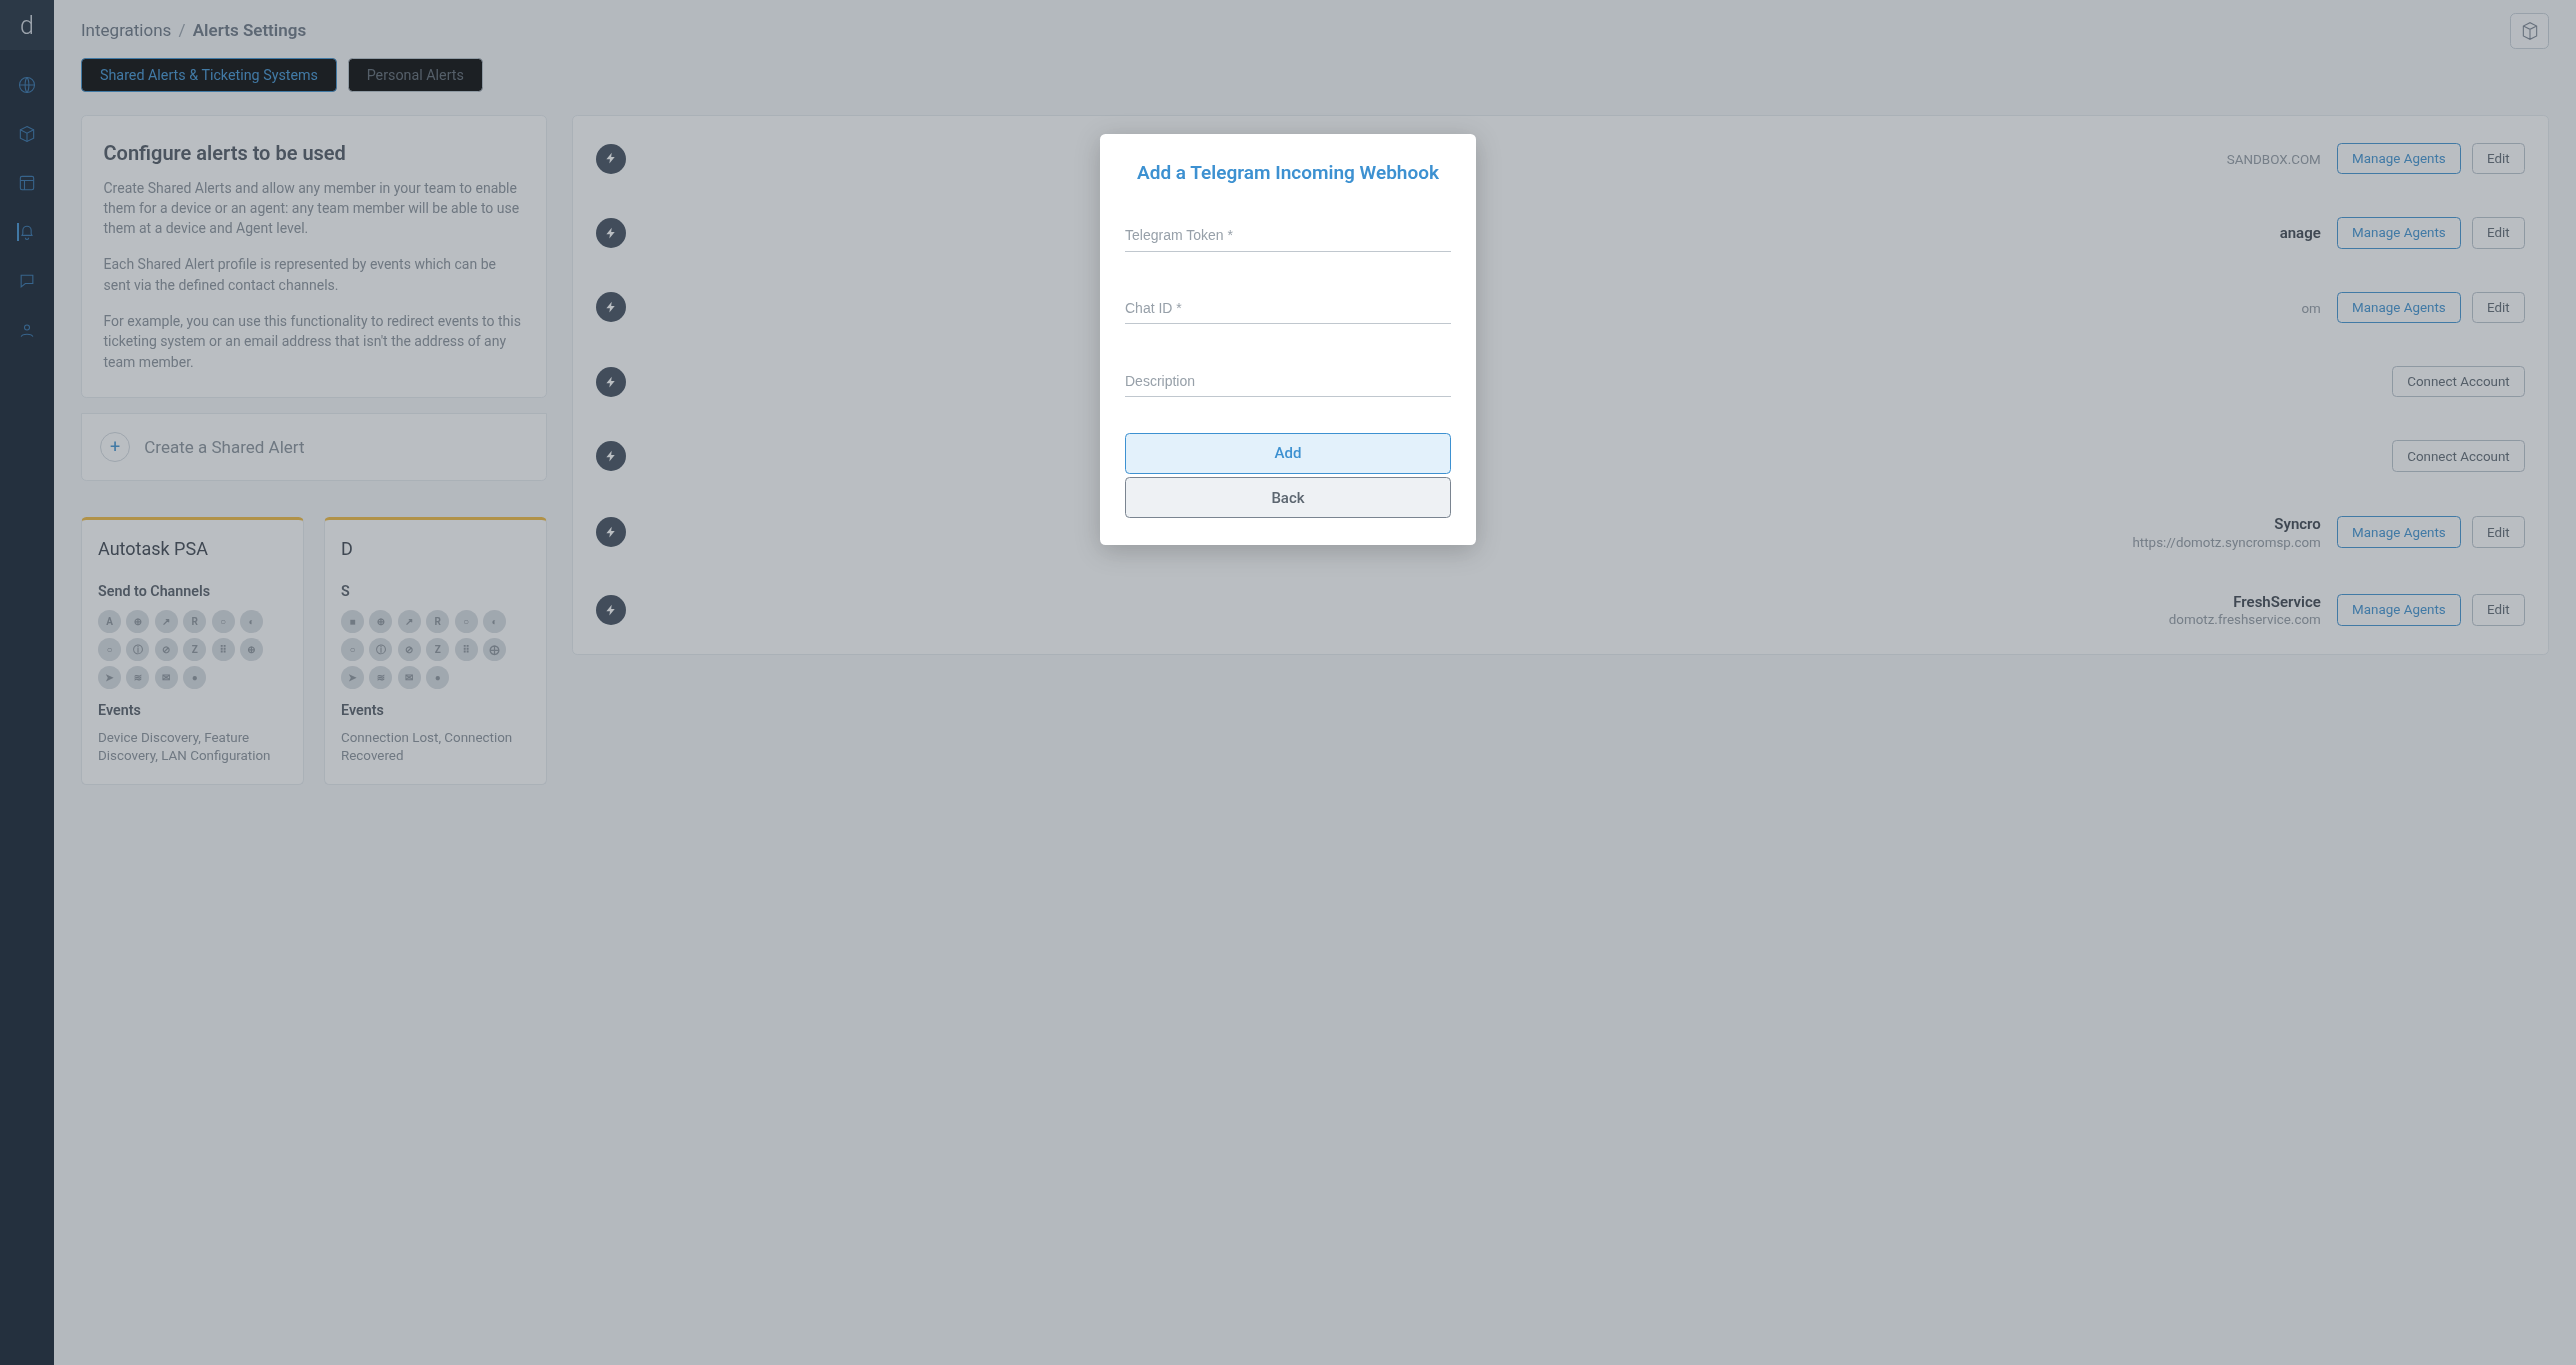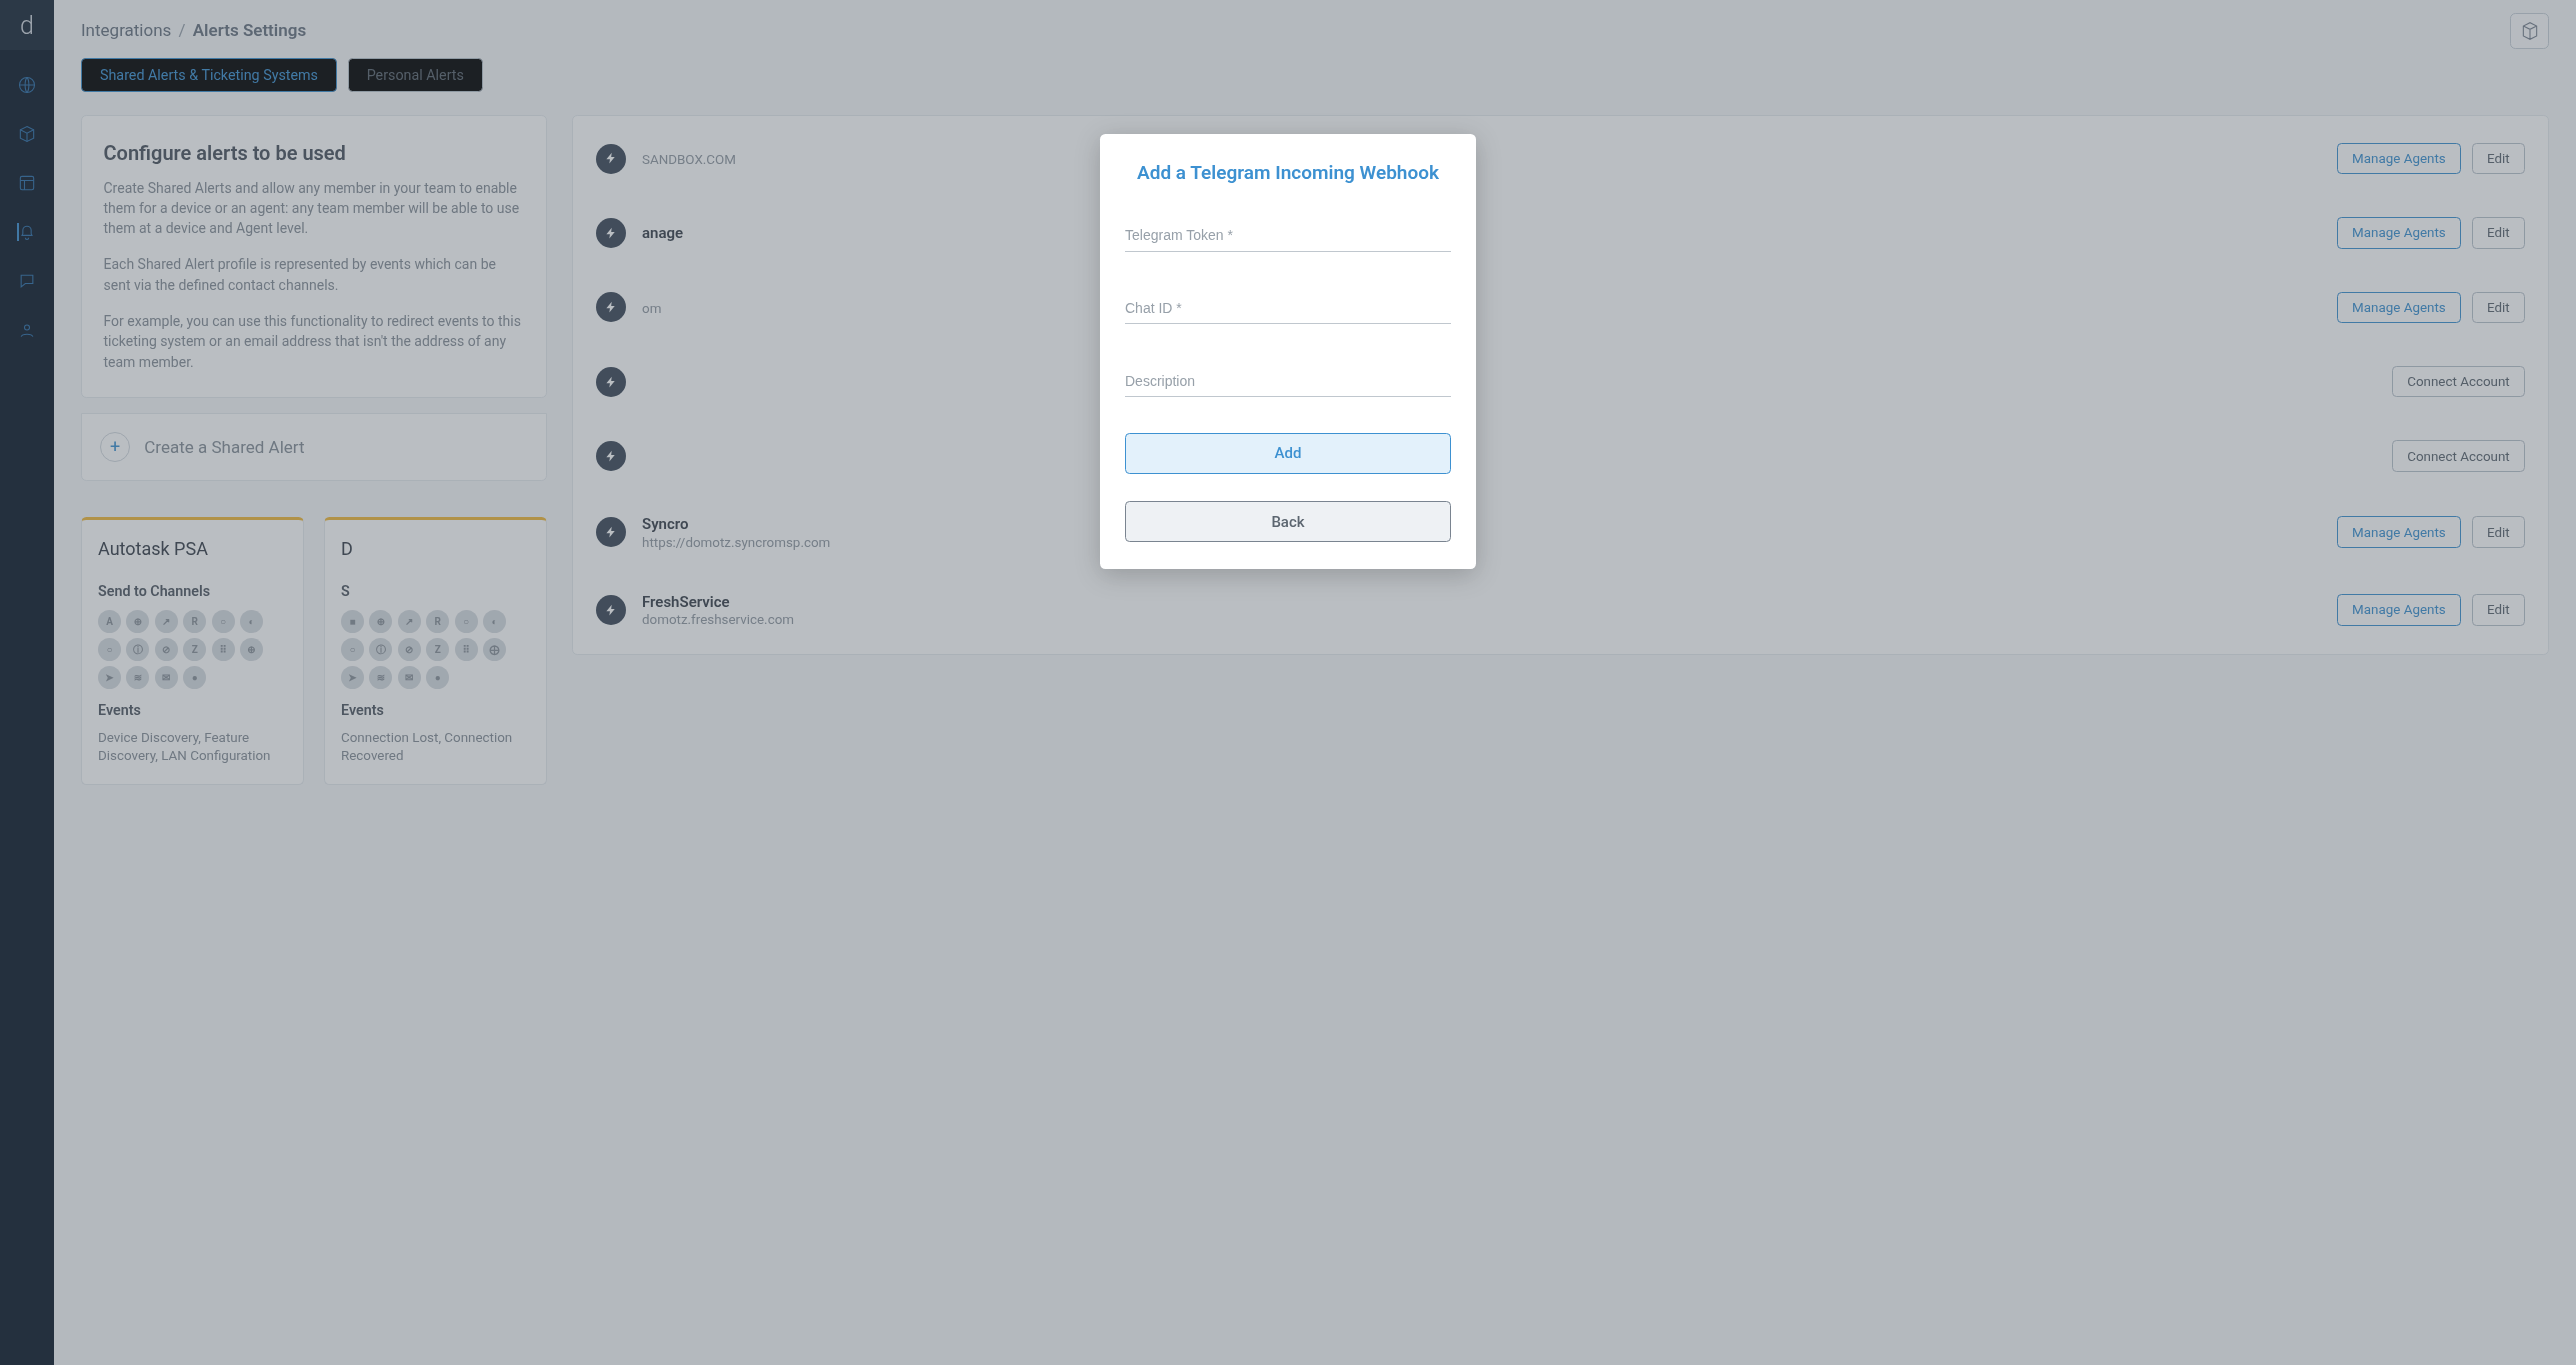--- a/index.html
+++ b/index.html
@@ -41,41 +41,41 @@
 
   .cards-row { display:flex; gap:20px; margin-top:20px; }
   .alert-card { flex:1; background:#fff; border:0.9px solid #e6eaee; border-radius:5.4px; border-top:3.6px solid #f0b93b; padding:18px 16px; min-width:197px;}
   .alert-card h3 { font-size:18px; color:#3a424c; font-weight:400; margin-bottom:24px;}
   .alert-card .sec-label { font-size:14.3px; color:#525a64; font-weight:600; margin-bottom:10.7px;}
   .chiprow { display:flex; flex-wrap:wrap; gap:5.4px; margin-bottom:12.5px;}
   .chip { width:23px; height:23px; border-radius:895px; background:#d6dbe0; display:inline-flex; align-items:center; justify-content:center; font-size:10px; font-weight:700; color:#8a929a;}
   .alert-card .events { font-size:13.4px; color:#878f98; line-height:1.4; }
 
   .col-right { flex:1; }
-  .integ-list { background:#fff; border:0.9px solid #e6eaee; border-radius:5.4px; padding:5.4px 0;}
+  .integ-list { background:#fff; border:0.9px solid #e6eaee; border-radius:5.4px; padding:5.4px 0;text-align:right;}
   .integ-row { display:flex; align-items:center; padding:21.5px 23px; gap:16px;}
   .integ-row + .integ-row { border-top:0; }
   .integ-icon { width:30px; height:30px; border-radius:895px; background:#3e4a5a; display:flex; align-items:center; justify-content:center; color:#fff; flex-shrink:0;}
   .integ-icon svg { width:14.3px; height:14.3px; fill:#fff; }
   .integ-text { flex:1; }
   .integ-name { font-size:15px; color:#3a424c; font-weight:600;}
   .integ-sub  { font-size:13.4px; color:#9199a2; margin-top:1.8px;}
   .integ-actions { display:flex; gap:10.7px; }
   .btn { border-radius:4.5px; padding:7.2px 14.3px; font-size:13.4px; cursor:pointer; background:#fff;}
   .btn-outline-primary { border:0.9px solid #3d91d1; color:#3d91d1; }
   .btn-outline-grey { border:0.9px solid #b9c3cc; color:#5c6670; }
 
   
   .overlay { position:fixed; inset:0; background:rgba(74,84,94,0.38); display:flex; align-items:flex-start; justify-content:center; padding-top:134px; z-index:100;}
   .modal { width:376px; background:#fff; border-radius:5.4px; padding:27px 25px 27px 25px; box-shadow:0 5.4px 27px rgba(0,0,0,0.2);}
   .modal h2 { text-align:center; color:#3d91d1; font-size:19px; font-weight:600; margin-bottom:38px;}
   .field { margin-bottom:43px; }
   .field input { width:100%; border:none; border-bottom:0.9px solid #c0c7ce; padding:5.4px 0 7.2px 0; font-size:14px; color:#4c5560; outline:none; background:transparent;}
   .field input::placeholder { color:#97a0a9; }
-  .modal .btn-wide { display:block; width:100%; text-align:center; border-radius:4.5px; padding:10.7px 0; font-size:15px; font-weight:500; margin-bottom:27px; cursor:pointer;}
+  .modal .btn-wide { display:block; width:100%; text-align:center; border-radius:4.5px; padding:10.7px 0; font-size:15px; font-weight:500; margin-bottom:3px; cursor:pointer;}
   .btn-add { background:#e3f1fb; border:1.3px solid #3d91d1; color:#3d91d1;}
   .btn-back { background:#eef1f4; border:1.3px solid #7a8490; color:#5c6670;}
 
 </style>
 </head>
 <body>
 
 <div class="leftnav">
   <div class="logo">d</div>
   <div class="navicons">

